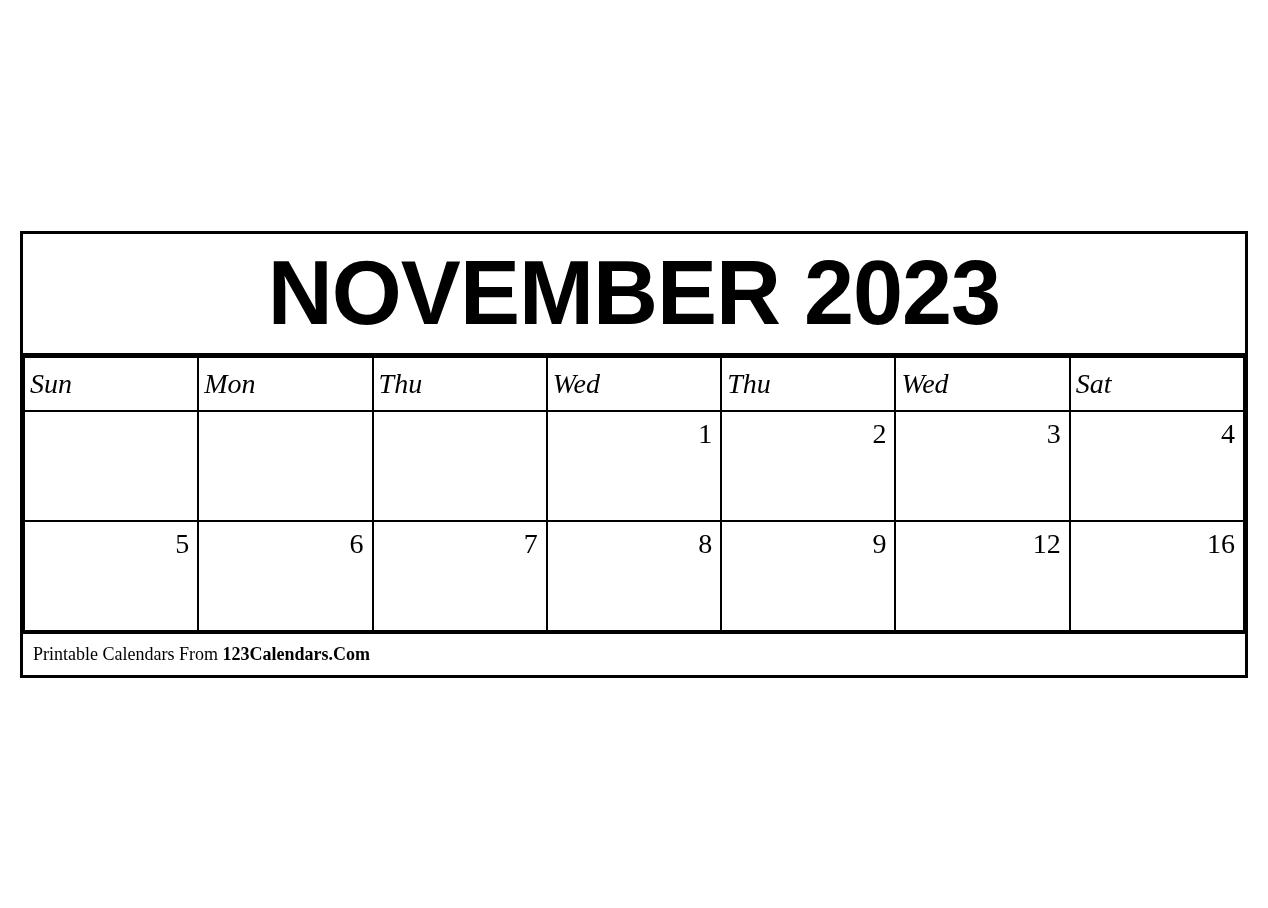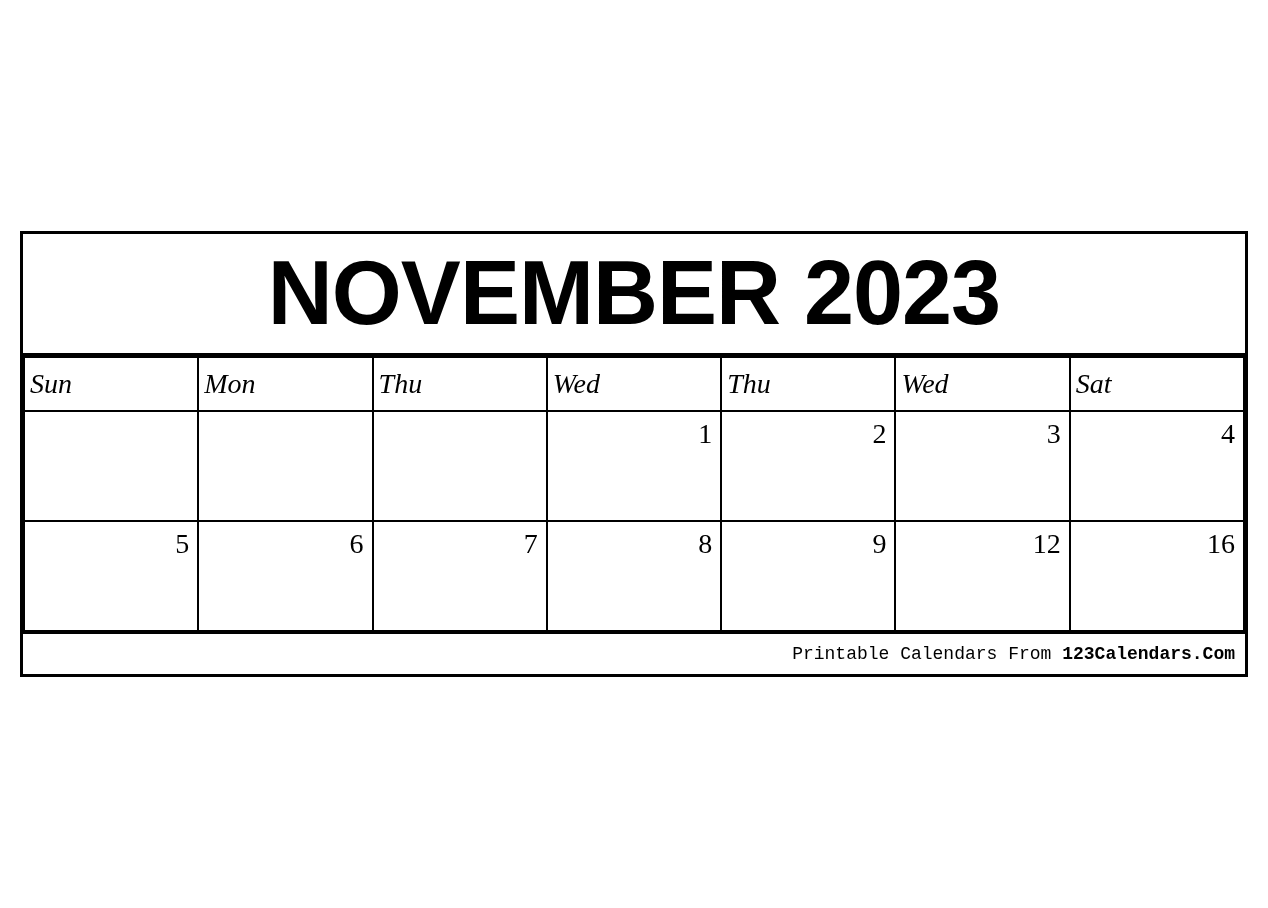--- a/index.html
+++ b/index.html
@@ -59,24 +59,24 @@
       padding: 6px 8px;
       font-size: 28px;
       font-family: Georgia, serif;
     }
 
     .calendar-grid td.empty {
       background: #fff;
     }
 
     .calendar-footer {
-      text-align: right;
+      text-align: left;
       padding: 10px;
       font-size: 18px;
-      font-family: Liberation Mono, monospace;
+      font-family: Liberation Serif, serif;
       border-top: 2px solid #000;
       color: #000;
     }
 
     .calendar-footer strong {
       font-weight: 700;
     }
   </style>
 </head>
 <body>

